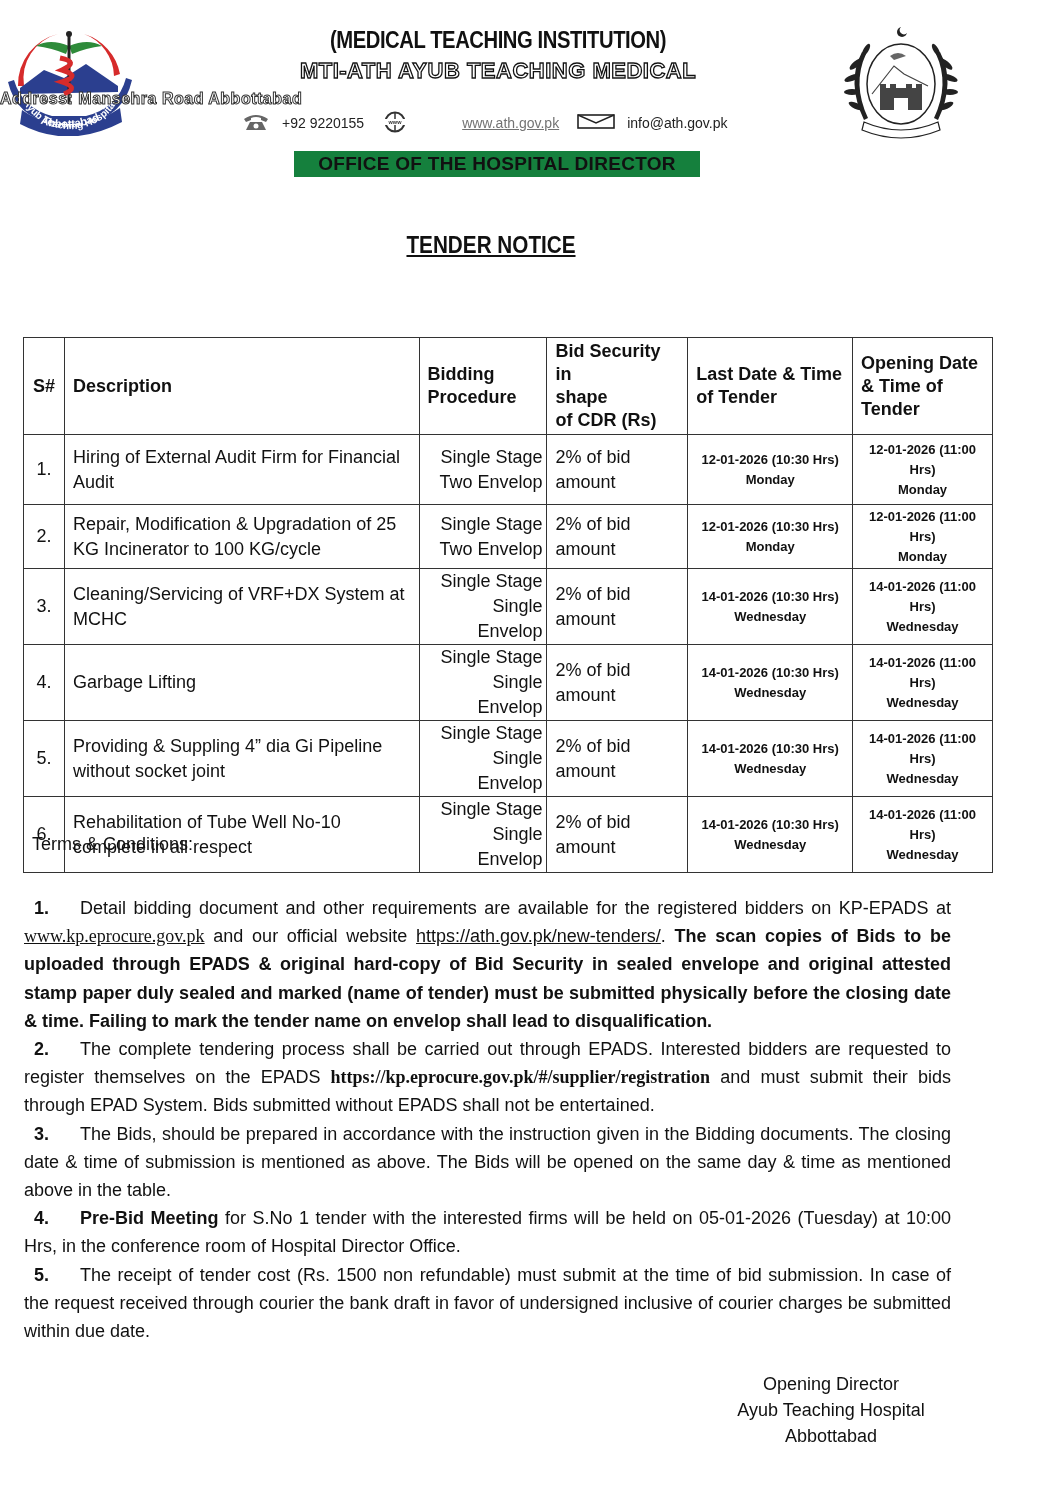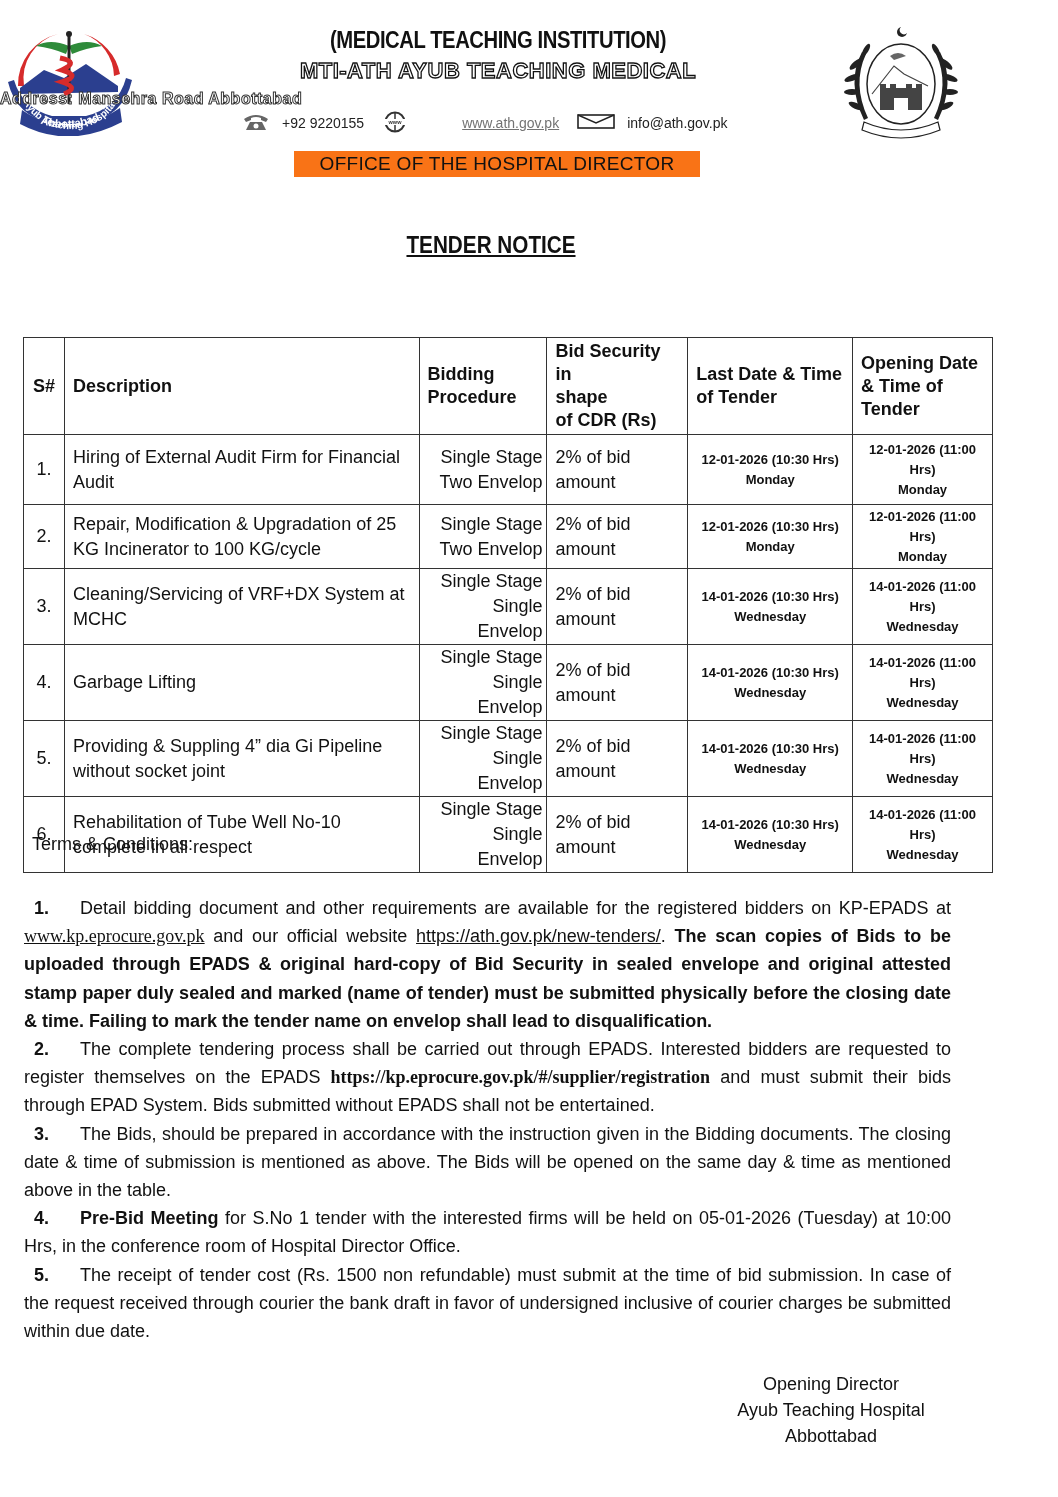--- a/index.html
+++ b/index.html
@@ -9,21 +9,21 @@
   
   .logo-left { left: 2px; top: 24px; width: 134px; height: 112px; }
   .logo-right { left: 832px; top: 24px; width: 138px; height: 118px; }
   .hdr-line1 { left: 0; width: 996px; top: 27px; text-align: center; font-weight: bold; font-size: 23px; letter-spacing: -0.5px; transform: scaleX(0.88); }
   .hdr-line2 { left: 0; width: 996px; top: 58px; text-align: center; font-weight: bold; font-size: 22px; color: #fff; -webkit-text-stroke: 1.3px #111; letter-spacing: 0.5px; }
   .hdr-line3 { left: 0; width: 996px; top: 90px; font-weight: bold; font-size: 16px; color: #fff; -webkit-text-stroke: 1px #333; letter-spacing: 0.5px; }
   .contact-row { left: 242px; top: 111px; height: 24px; display: flex; align-items: center; font-size: 14px; color: #222; text-align: right; }
   .contact-row .ci { display: inline-block; margin-right: 12px; }
   .contact-row .txt { margin-right: 18px; }
   .contact-row a { color: #737373; text-decoration: underline; margin-left: 42px; }
-  .office-box { left: 294px; top: 151px; width: 406px; height: 26px; background: #f97316; text-align: center; font-weight: 400; font-size: 19px; line-height: 26px; letter-spacing: 0.3px; }
+  .office-box { left: 294px; top: 151px; width: 406px; height: 26px; background: #15803d; text-align: center; font-weight: 700; font-size: 19px; line-height: 26px; letter-spacing: 0.3px; }
 
   .tender-title { left: 0; width: 982px; top: 232px; text-align: center; font-weight: bold; font-size: 23px; text-decoration: underline; transform: scaleX(0.9); }
   .intro { left: 40px; top: 274px; width: 930px; font-size: 18px; line-height: 25px; transform-origin: left top; }
   .intro .ind { padding-left: 8px; }
 
   
   table.tenders { position: absolute; left: 23px; top: 337px; width: 970px; border-collapse: collapse; }
   table.tenders td, table.tenders th { border: 1.5px solid #333; vertical-align: middle; }
   table.tenders th { font-weight: bold; font-size: 18px; line-height: 23px; text-align: left; padding: 2px 8px; height: 76px; }
   table.tenders td { font-size: 18px; line-height: 25px; padding: 0 8px; height: 61px; }

